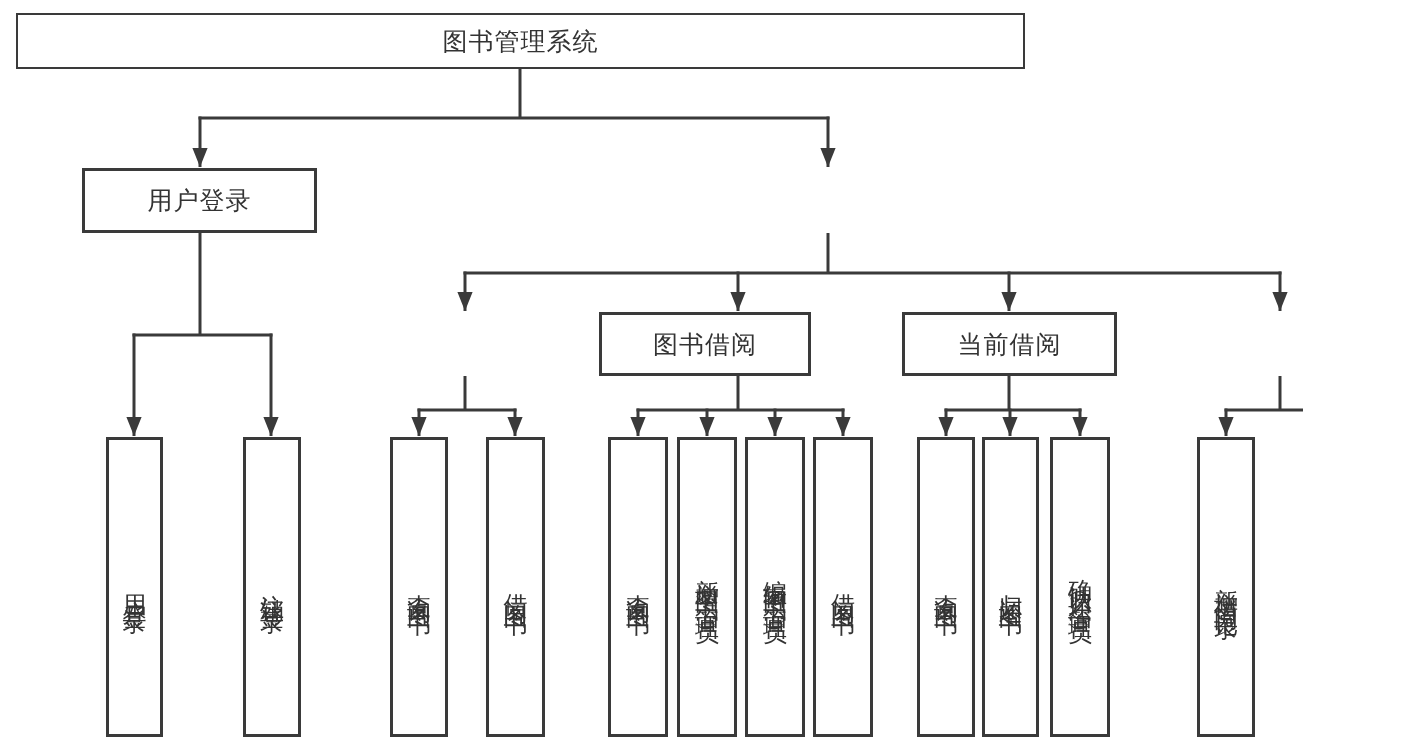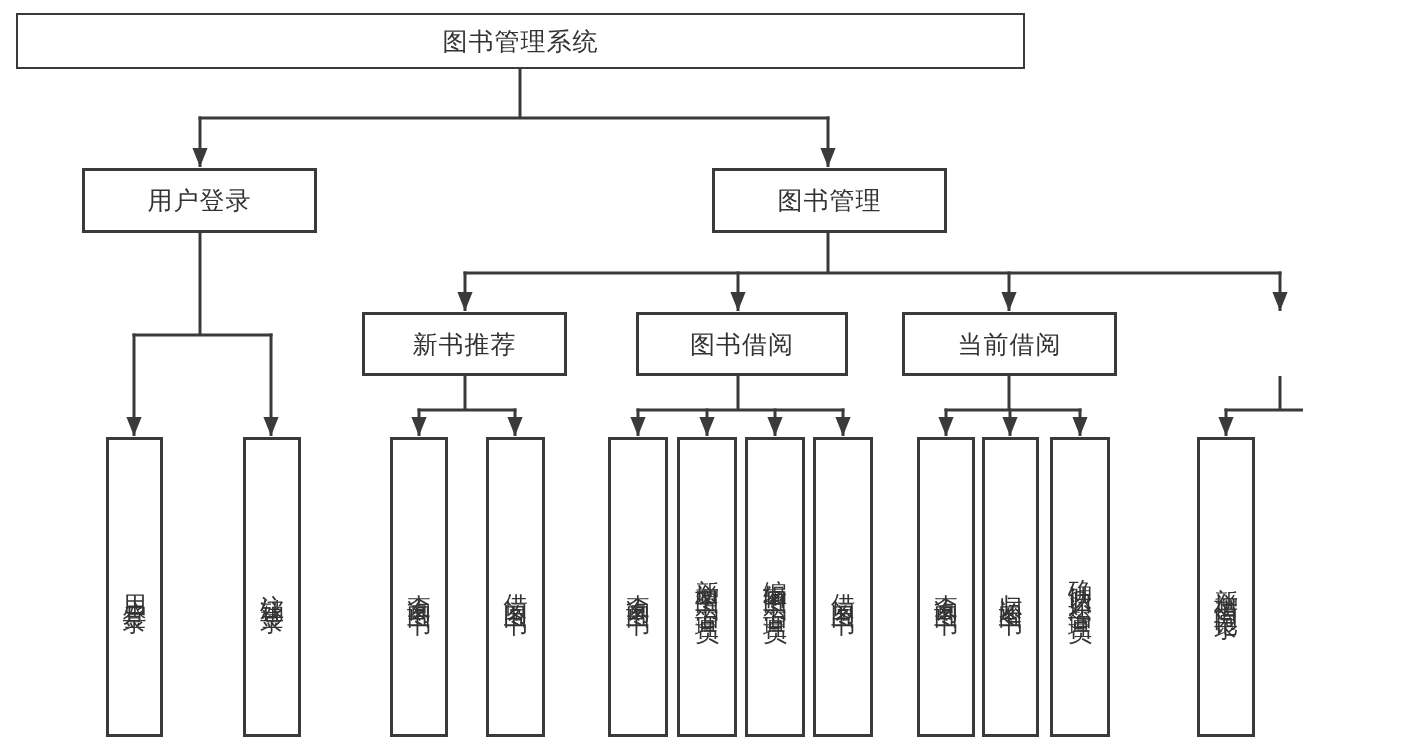--- a/index.html
+++ b/index.html
@@ -116,28 +116,22 @@
     </g>
   </svg>
 
   <div class="node root" style="left:16px; top:13px; width:1009px; height:56px;">
     <span>图书管理系统</span>
   </div>
 
   <div class="node branch" style="left:82px; top:168px; width:235px; height:65px;">
     <span>用户登录</span>
   </div>
-  <div class="node branch" style="left:712px; top:168px; width:235px; height:65px;">
-    <span>图书管理</span>
-  </div>
 
-  <div class="node branch" style="left:362px; top:312px; width:205px; height:64px;">
-    <span>新书推荐</span>
-  </div>
-  <div class="node branch" style="left:636px; top:312px; width:212px; height:64px;">
+  <div class="node branch" style="left:599px; top:312px; width:212px; height:64px;">
     <span>图书借阅</span>
   </div>
   <div class="node branch" style="left:902px; top:312px; width:215px; height:64px;justify-content:center;">
     <span>当前借阅</span>
   </div>
 
   <div class="node leaf" style="left:106px; top:437px; width:57px; height:300px;">
     <span class="vtext">用户登录</span>
   </div>
   <div class="node leaf" style="left:243px; top:437px; width:58px; height:300px;">

